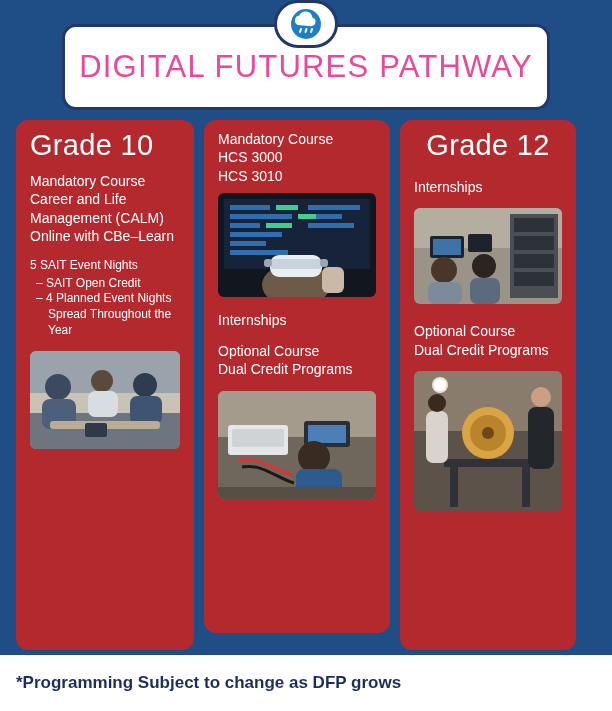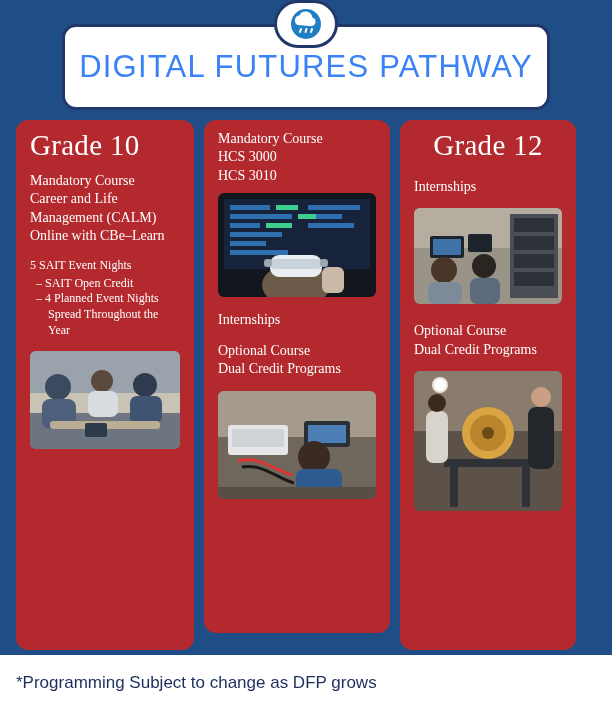--- a/index.html
+++ b/index.html
@@ -23,21 +23,21 @@
     background: #ffffff;
     border: 3px solid #22386b;
     border-radius: 14px;
     display: flex;
     align-items: center;
     justify-content: center;
   }
   .header-title {
     font-size: 31px;
     letter-spacing: 1.2px;
-    color: #3b82f6;
+    color: #ec4899;
     font-weight: 400;
     text-align: center;
   }
   .cloud-badge {
     position: absolute;
     left: 274px; top: 0px;
     width: 64px; height: 48px;
     background: #ffffff;
     border: 3px solid #22386b;
     border-radius: 26px;
@@ -56,21 +56,20 @@
     display: flex;
     gap: 10px;
   }
   .col {
     position: relative;
     background: #b3292e;
     border-radius: 12px;
     padding: 10px 14px 12px 14px;
     color: #ffffff;
     overflow: hidden;
-    font-family: Liberation Serif, serif;
   }
   .col.c10 { width: 178px; height: 530px; }
   .col.c11 { width: 186px; height: 513px; margin-top: 0; }
   .col.c12 { width: 176px; height: 530px; }
 
   .col-title {
     font-size: 29px;
     font-weight: 400;
     letter-spacing: 0.3px;
     margin-bottom: 10px;
@@ -109,21 +108,21 @@
     position: absolute;
     left: 0; bottom: 0;
     width: 612px; height: 56px;
     background: #ffffff;
     display: flex;
     align-items: center;
   }
   .footer-text {
     margin-left: 16px;
     font-size: 17px;
-    font-weight: normal;
+    font-weight: bold;
     color: #1c2f5c;
   }
 </style>
 </head>
 <body>
 
 <div class="poster">
 
   <div class="header-band">
     <div class="header-title">DIGITAL FUTURES PATHWAY</div>

